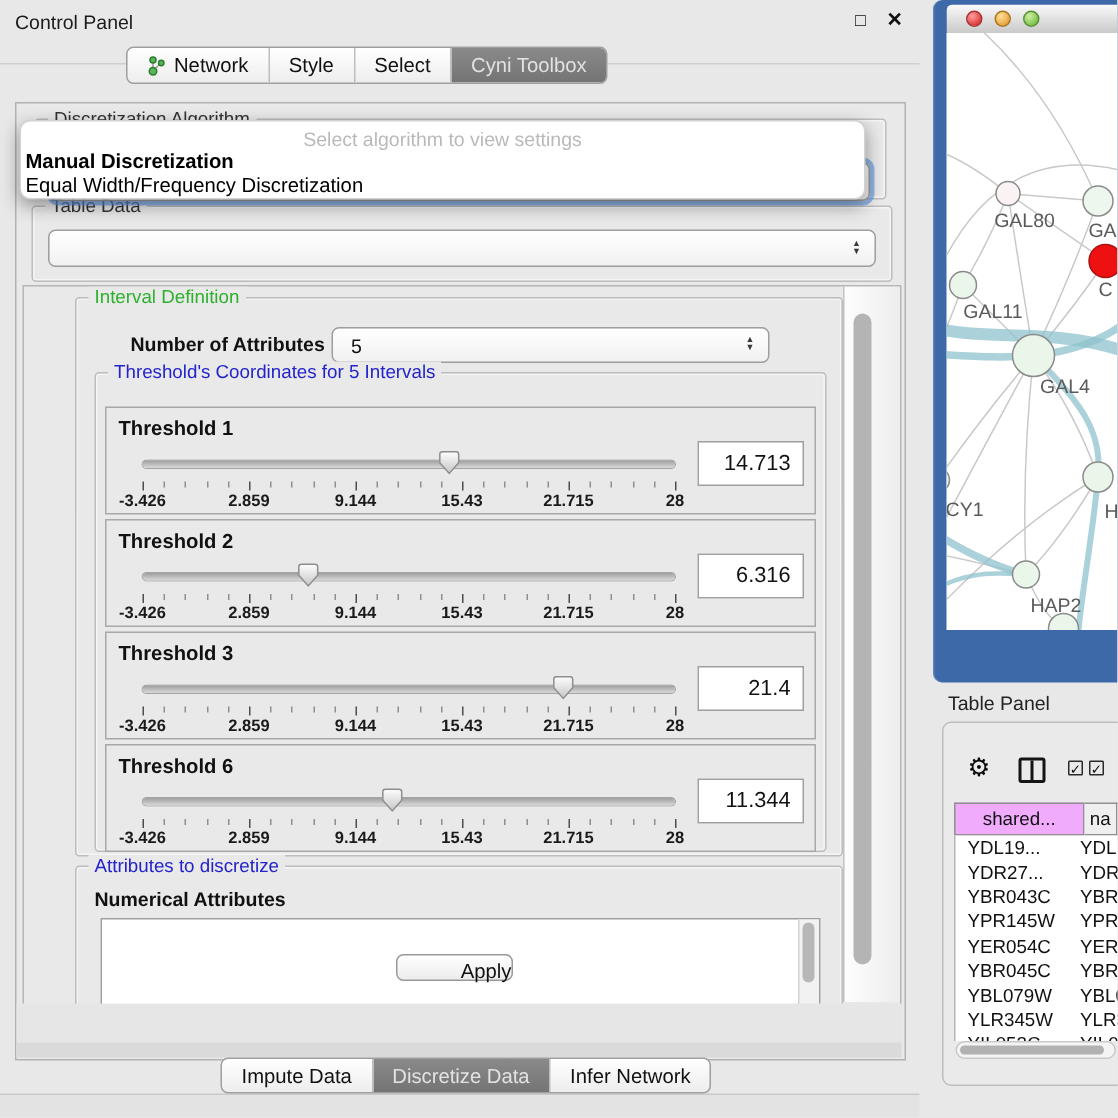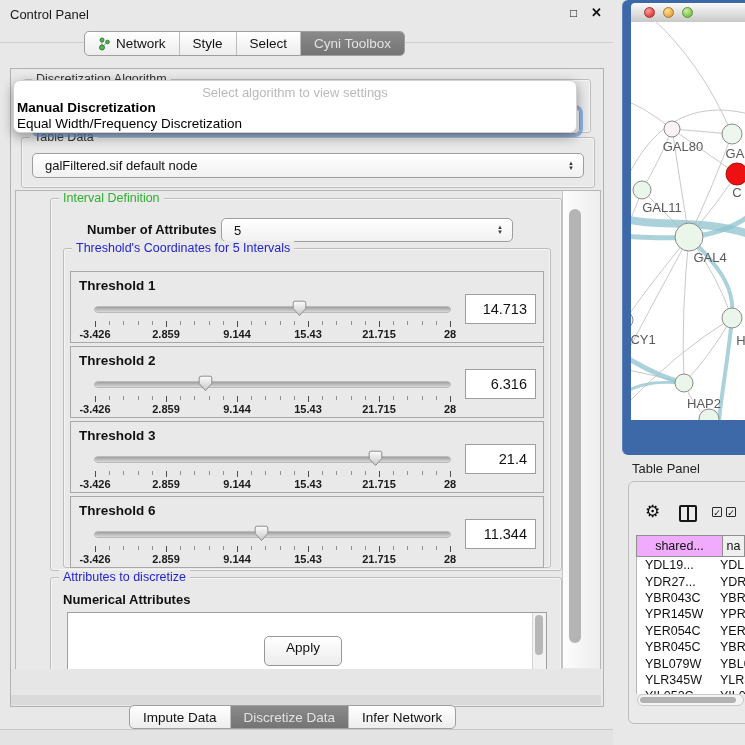--- a/index.html
+++ b/index.html
@@ -8,21 +8,21 @@
   .abs{position:absolute}
   
   #cp-title{left:10px;top:7px;font-size:13px;color:#1a1a1a}
   #float-ic{left:570px;top:6px;font-size:12px;color:#111}
   #close-ic{left:591px;top:5px;font-size:13px;font-weight:bold;color:#111}
   #tab-line{left:0;top:42px;width:613px;height:1px;background:#cfcfcf}
   
   .seg-group{position:absolute;display:flex;border:1px solid #9f9f9f;border-radius:5px;overflow:hidden;
              background:linear-gradient(#ffffff,#ededed);height:23px;z-index:2}
   #top-tabs{left:84px;top:31px}
-  #bottom-tabs{left:129px;top:705px;height:22px}
+  #bottom-tabs{left:147px;top:705px;height:22px}
   .seg{display:flex;align-items:center;padding:0 13px;font-size:13.5px;color:#111;gap:5px;white-space:nowrap}
   .seg+.seg{border-left:1px solid #bdbdbd}
   .seg.sel{background:linear-gradient(#8a8a8a,#747474);color:#e2e2e2}
   
   #outer-panel{left:10px;top:68px;width:592px;height:637px;border:1px solid #b2b2b2;background:#e9e9e9}
   .grp{position:absolute;border:1px solid #bdbdbd;border-radius:3px;box-shadow:inset 0 0 0 1px rgba(255,255,255,.55)}
   .grp-label{position:absolute;top:-8px;left:8px;background:#e9e9e9;padding:0 4px;font-size:12.5px;line-height:15px;color:#333;white-space:nowrap}
   .grp-label.green{color:#2db12d}
   .grp-label.blue{color:#2323cd}
   
@@ -61,22 +61,22 @@
   #attrs-title{left:12px;top:14px;font-weight:bold;font-size:13px}
   #attr-listbox{left:16px;top:34px;width:478px;height:80px;background:#fff;border:1px solid #9f9f9f}
   .attr-item{font-size:13px;line-height:19px;padding-left:13px;color:#000}
   #attr-vscroll{position:absolute;right:0;top:0;width:13px;height:78px;background:#f2f2f2;border-left:1px solid #d4d4d4}
   #attr-vthumb{position:absolute;left:2px;top:2px;width:8px;height:40px;background:#b7b7b7;border-radius:5px}
   #panel-vtrack{left:546px;top:0;width:37px;height:477px;background:linear-gradient(90deg,#fdfdfd,#ededed);border-left:1px solid #c4c4c4}
   #panel-vthumb{position:absolute;left:6px;top:18px;width:12px;height:434px;background:#b4b4b4;border-radius:6px}
   
   #apply-band{left:0;top:600px;width:590px;height:36px;background:#e6e6e6}
   #apply-strip{left:0;top:626px;width:590px;height:10px;background:#dadada}
-  #apply-btn{left:253px;top:567px;width:78px;height:30px;border:1px solid #989898;border-radius:5px;
-             background:linear-gradient(#ffffff,#ececec);font-size:13.5px;text-align:center;line-height:21px;box-sizing:border-box}
+  #apply-btn{left:253px;top:567px;width:78px;height:18px;border:1px solid #989898;border-radius:5px;
+             background:linear-gradient(#ffffff,#ececec);font-size:13.5px;text-align:right;line-height:21px;box-sizing:border-box}
   #bottom-line{left:0;top:729px;width:613px;height:1px;background:#c9c9c9}
   #bottom-bg{left:0;top:730px;width:613px;height:15px;background:#e3e3e3}
   
   #net-window{left:622px;top:0;width:123px;height:455px;background:#3d69a8;border-radius:6px 0 0 6px;
               box-shadow:inset 1px 0 0 rgba(255,255,255,.18)}
   #net-titlebar{position:absolute;left:9px;top:3px;width:114px;height:19px;
                 background:linear-gradient(#fafafa,#c9c9c9);border-radius:4px 0 0 0;border-bottom:1px solid #9a9a9a}
   .light{position:absolute;top:4px;width:11px;height:11px;border-radius:50%;box-sizing:border-box}
   #light-red{left:13px;background:radial-gradient(circle at 35% 30%,#ff9f9f,#dd3b3b 75%);border:1px solid #a83434}
   #light-yellow{left:32px;background:radial-gradient(circle at 35% 30%,#ffe09a,#e8a33d 75%);border:1px solid #a8781f}
@@ -145,21 +145,20 @@
       <span class="spin">
         <span>▲</span>
           <span>▼</span>
       </span>
     </div>
   </div>
 
   <div class="grp" id="td-grp">
     <span class="grp-label">Table Data</span>
     <div class="combo" id="td-combo">
-      <span>galFiltered.sif default node</span>
       <span class="spin">
         <span>▲</span>
           <span>▼</span>
       </span>
     </div>
   </div>
 
   <div class="abs" id="scroll-panel">
     <div class="grp" id="interval-grp">
       <span class="grp-label green">Interval Definition</span>

